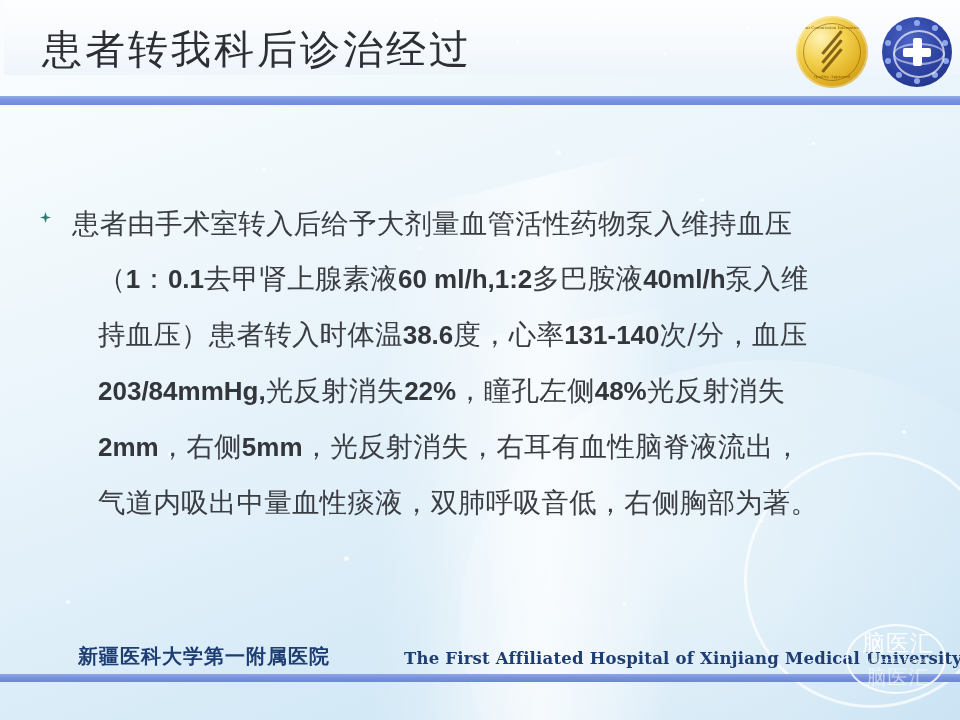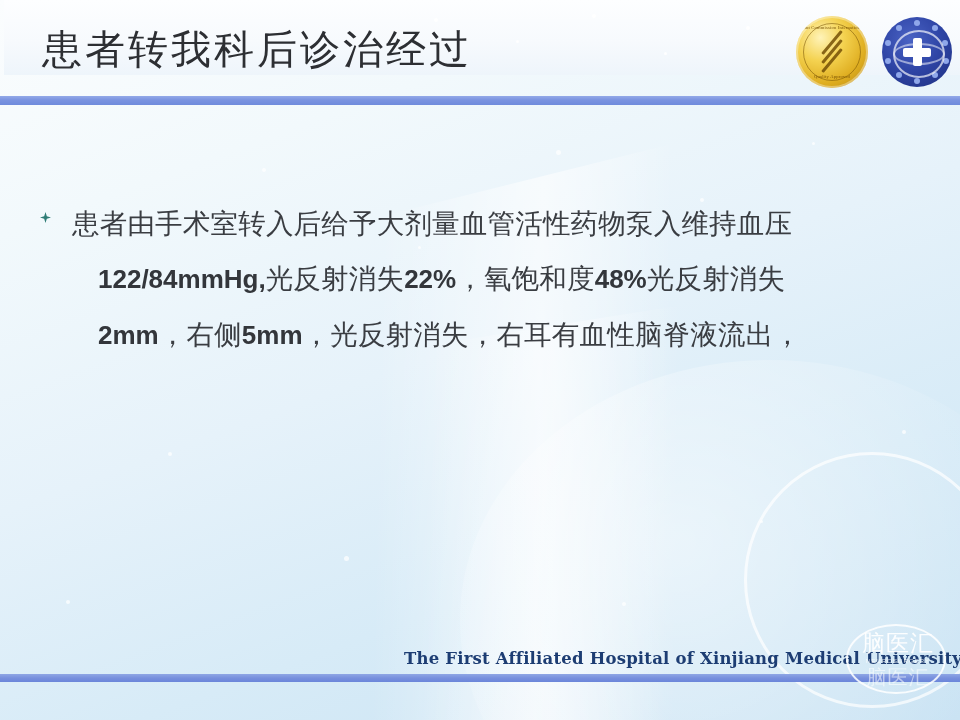--- a/index.html
+++ b/index.html
@@ -405,26 +405,30 @@
         </div>
       </div>
     </div>
   </div>
   <div class="header-rule"></div>
 
   <div class="body-block">
     <div class="bullet-marker"></div>
     <p class="para" id="body-paragraph">
         <span class="ln"><span>患者由手术室转入后给予大剂量血管活性药物泵入维持血压</span></span>
-        <span class="ln indent"><span class="lat">122/84mmHg,</span><span>光反射消失</span><span class="lat">22%</span><span>，氧饱和度</span><span class="lat">48%</span><span>光反射消失</span></span>
+        <span class="ln indent"><span>（</span><span class="lat">1</span><span>：</span><span class="lat">0.1</span><span>去甲肾上腺素液</span><span class="lat">60  ml/h,1:2</span><span>多巴胺液</span><span class="lat">40ml/h</span><span>泵入维</span></span>
+        <span class="ln indent"><span>持血压）患者转入时体温</span><span class="lat">38.6</span><span>度，心率</span><span class="lat">131-140</span><span>次/分，血压</span></span>
+        <span class="ln indent"><span class="lat">203/84mmHg,</span><span>光反射消失</span><span class="lat">22%</span><span>，瞳孔左侧</span><span class="lat">48%</span><span>光反射消失</span></span>
         <span class="ln indent"><span class="lat">2mm</span><span>，右侧</span><span class="lat">5mm</span><span>，光反射消失，右耳有血性脑脊液流出，</span></span>
+        <span class="ln indent"><span>气道内吸出中量血性痰液，双肺呼吸音低，右侧胸部为著。</span></span>
       </p>
   </div>
 
   <div class="footer-rule"></div>
+  <div class="footer-cn">新疆医科大学第一附属医院</div>
   <div class="footer-en">The First Affiliated Hospital of  Xinjiang Medical University</div>
 
   <div class="watermark">
     <div class="wm-ring"></div>
     <div class="wm-cn">脑医汇</div>
     <div class="wm-sub">NEUROSURGERY</div>
     <div class="wm-cn2">脑医汇</div>
   </div>
 
 </div>

